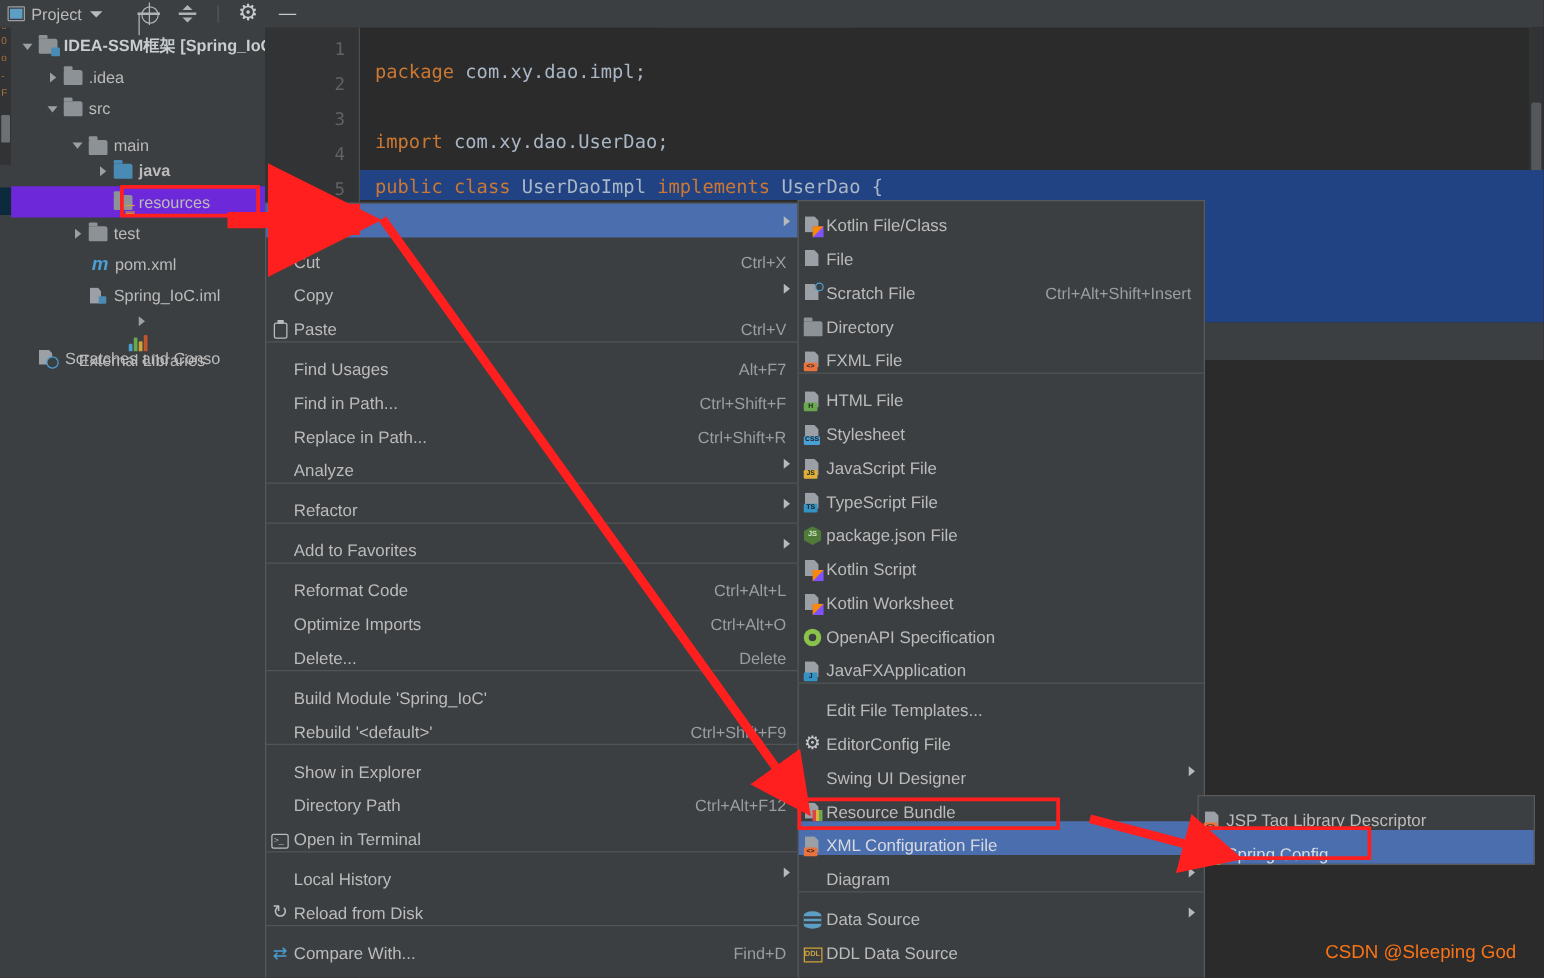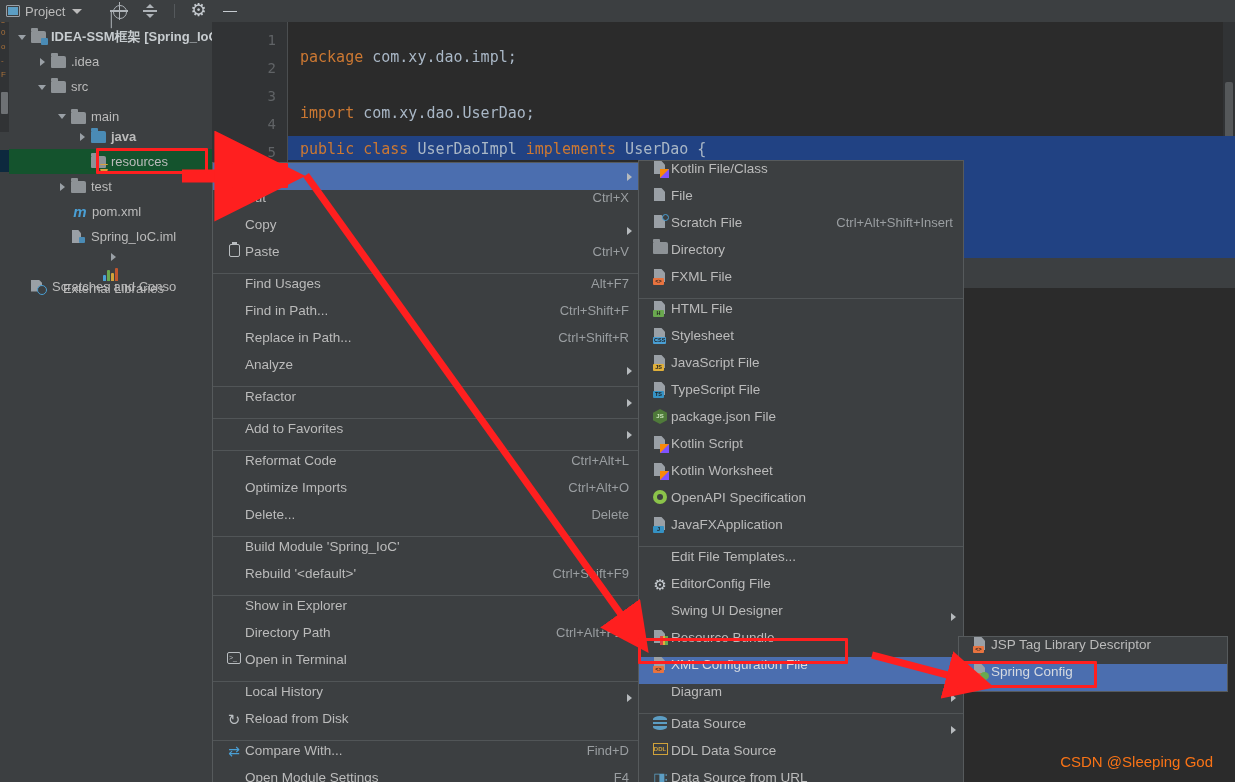--- a/index.html
+++ b/index.html
@@ -82,21 +82,21 @@
     content:"\2699"; position:absolute; left:0; top:-3px; font-size:18px; color:#c6cbd0;
   }
   .ico-min i { position:absolute; left:2px; top:8.5px; width:14px; height:1.6px; background:#c6cbd0; }
 
   
   .tree { position:absolute; left:0; top:24px; width:203px; }
   .tree-row {
     position: relative; height: 25px; display:flex; align-items:center;
     font-size: 13px; color: #bbbbbb; white-space: nowrap; cursor: pointer;
   }
-  .tree-row.selected { background: #14532d; text-align: right; }
+  .tree-row.selected { background: #6d28d9; text-align: right; }
   .tw {
     width: 16px; height: 16px; position: relative; flex: 0 0 16px;
   }
   .tw.r::before {
     content:""; position:absolute; left:5px; top:4px;
     border-top:4px solid transparent;border-bottom:4px solid transparent;border-left:5px solid #9aa0a6;
   }
   .tw.d::before {
     content:""; position:absolute; left:3px; top:6px;
     border-left:4px solid transparent;border-right:4px solid transparent;border-top:5px solid #9aa0a6;
@@ -189,22 +189,22 @@
 
   .below-bar { position:absolute; left:212px; top:258px; width:1023px; height:30px; background:#3c3f41; }
   .below-bar2 { position:absolute; left:960px; top:288px; width:275px; height:494px; background:#2b2b2b; }
 
   
   .menu {
     position:absolute; background:#3c3f41; border:1px solid #565a5c;
     font-size:13.5px; color:#bbbbbb; z-index:40;
   }
   .mi {
-    position:relative; height:27px; display:flex; align-items:flex-start;
-    padding-left:10px; white-space:nowrap; cursor:pointer;
+    position:relative; height:27px; display:flex; align-items:flex-end;
+    white-space:nowrap; cursor:pointer;
   }
   .mi.hl { background:#4b6eaf; color:#d6dae0; }
   .mi .mico { width:22px; flex:0 0 22px; display:flex; align-items:center; justify-content:center; }
   .mi .mlabel { flex:1; }
   .mi .mkey { color:#9a9ea1; font-size:13px; padding-right:10px; margin-left:24px; }
   .mi .marrow {
     position:absolute; right:7px; top:10px;
     border-top:4px solid transparent; border-bottom:4px solid transparent; border-left:5px solid #b6babd;
   }
   .msep { height:1px; background:#515557; margin:2px 0; }

